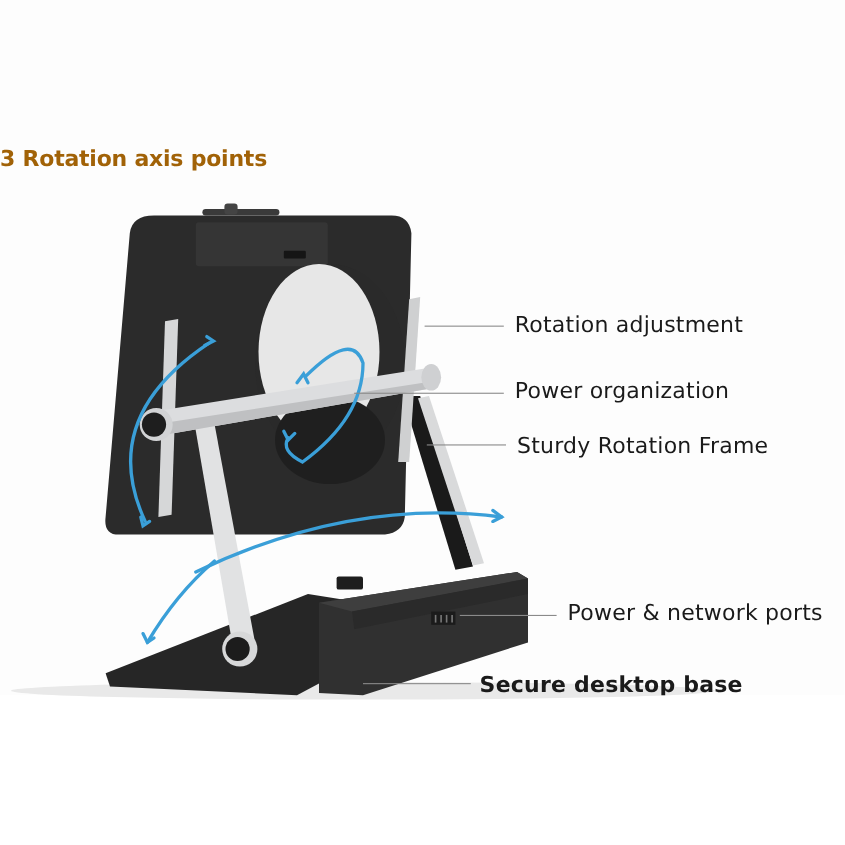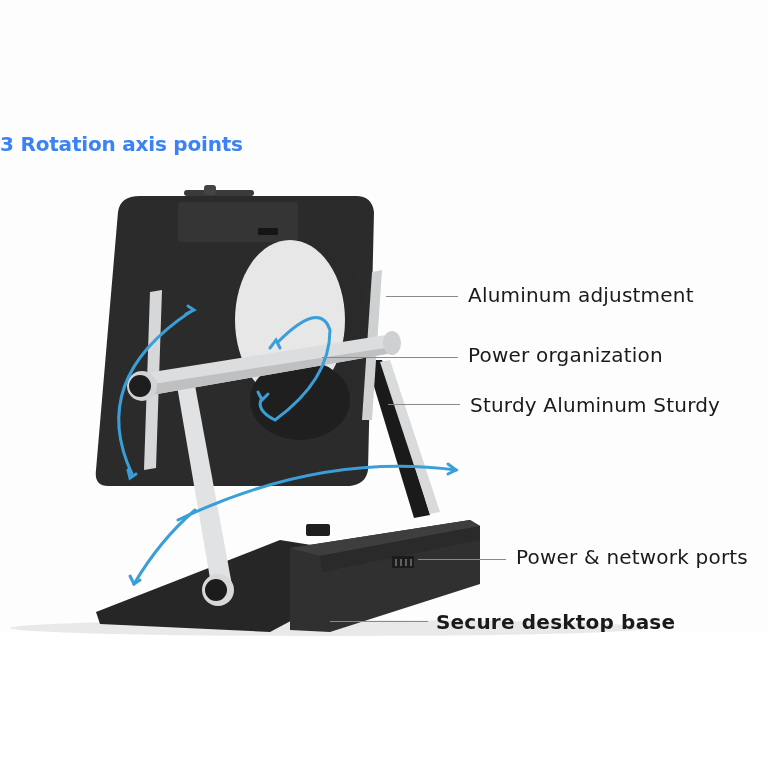--- a/index.html
+++ b/index.html
@@ -1,18 +1,18 @@
 <!DOCTYPE html>
 <html><head>
 <meta charset="utf-8">
 <style>
   html, body { margin:0; padding:0; background:#ffffff; }
   .canvas { position:relative; width:768px; height:768px; overflow:hidden; background:#fff; font-family:"DejaVu Sans","Liberation Sans",sans-serif; }
   .photo-area { position:absolute; left:0; top:0; width:768px; height:632px; background:#fdfdfd; }
-  .heading { position:absolute; left:0; top:132px; font-size:20px; font-weight:bold; color:#3b82f6; letter-spacing:-0.2px; white-space:nowrap; }
+  .heading { position:absolute; left:0; top:132px; font-size:20px; font-weight:bold; color:#a16207; letter-spacing:-0.2px; white-space:nowrap; }
   .callout-label { position:absolute; font-size:20px; color:#1a1a1a; white-space:nowrap; letter-spacing:0.2px; }
   .leader { position:absolute; height:1px; background:#8a8a8a; }
   svg.product { position:absolute; left:0; top:0; }
 </style>
 </head>
 <body>
 
 <div class="canvas">
   <div class="photo-area"></div>
 
@@ -77,18 +77,18 @@
       <path d="M130,576 l4,8 l6,-4"></path>
     </g>
   </svg>
 
   <div class="leader" style="left:386px; top:296px; width:72px;"></div>
   <div class="leader" style="left:322px; top:357px; width:136px;"></div>
   <div class="leader" style="left:388px; top:404px; width:72px;"></div>
   <div class="leader" style="left:418px; top:559px; width:88px;"></div>
   <div class="leader" style="left:330px; top:621px; width:98px;"></div>
 
-  <div class="callout-label" style="left:468px; top:283px;">Aluminum adjustment</div>
+  <div class="callout-label" style="left:468px; top:283px;">Rotation adjustment</div>
   <div class="callout-label" style="left:468px; top:343px;">Power organization</div>
-  <div class="callout-label" style="left:470px; top:393px;">Sturdy Aluminum Sturdy</div>
+  <div class="callout-label" style="left:470px; top:393px;">Sturdy Rotation Frame</div>
   <div class="callout-label" style="left:516px; top:545px;">Power &amp; network ports</div>
   <div class="callout-label" style="left:436px; top:610px; height:22px; overflow:hidden;font-weight:bold;">Secure desktop base</div>
 </div>
 
 </body></html>

